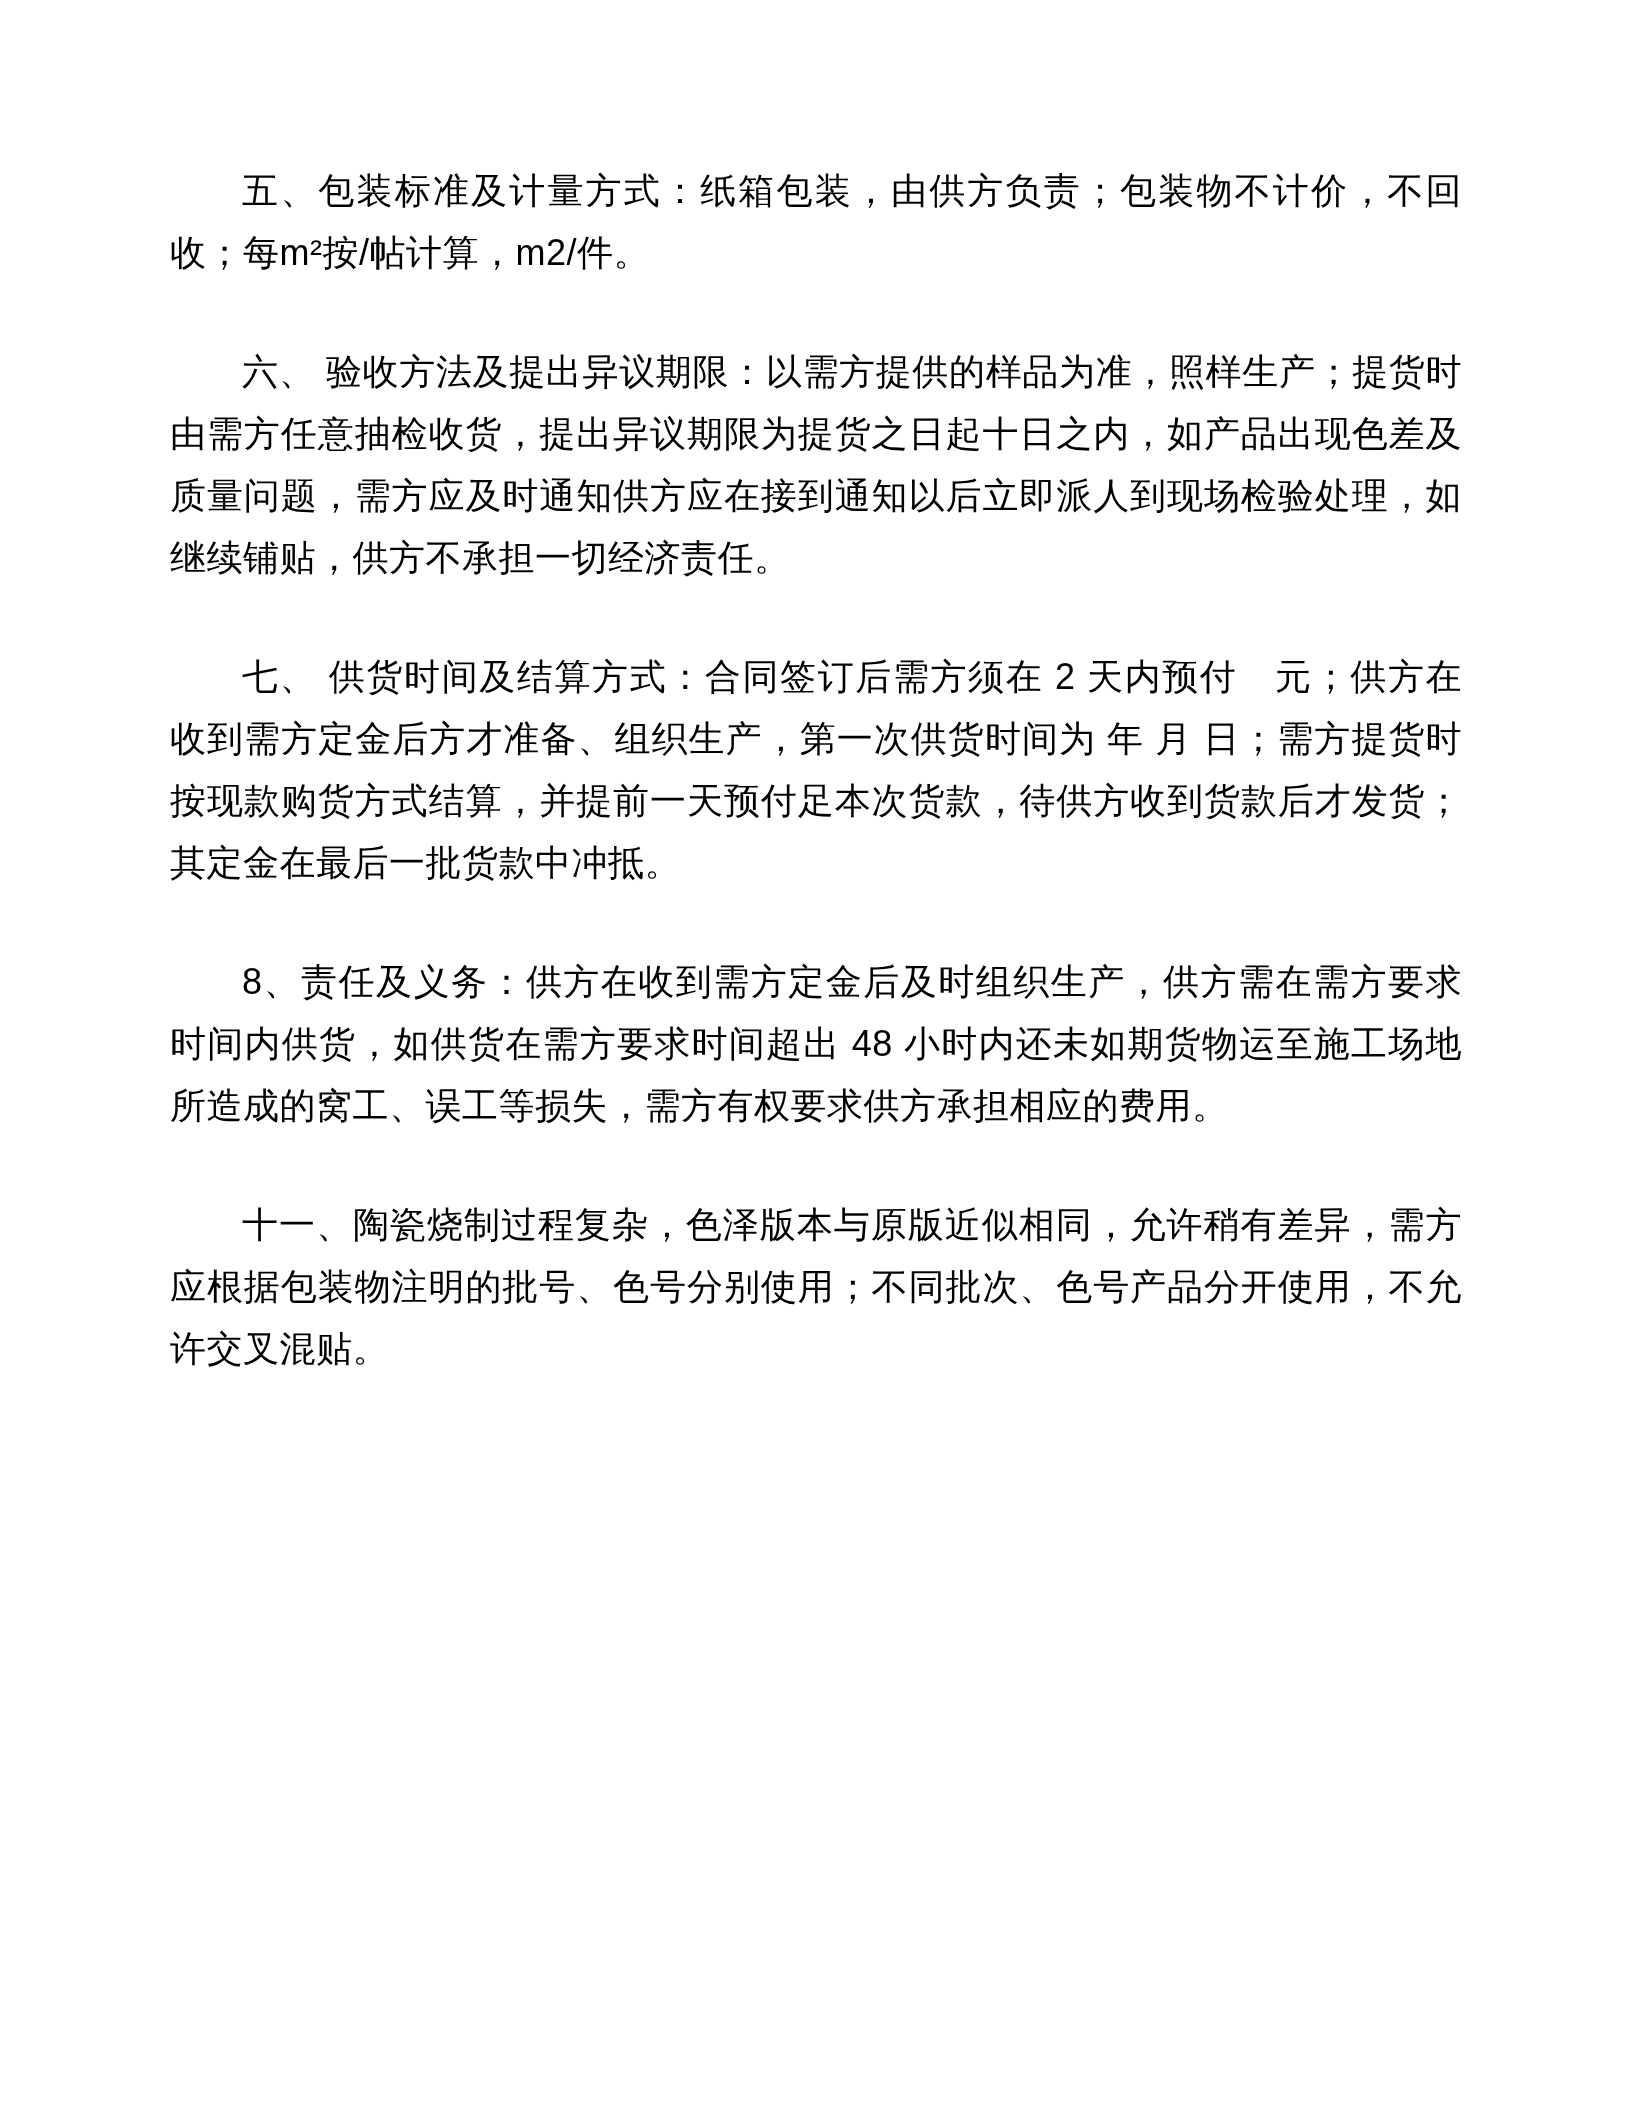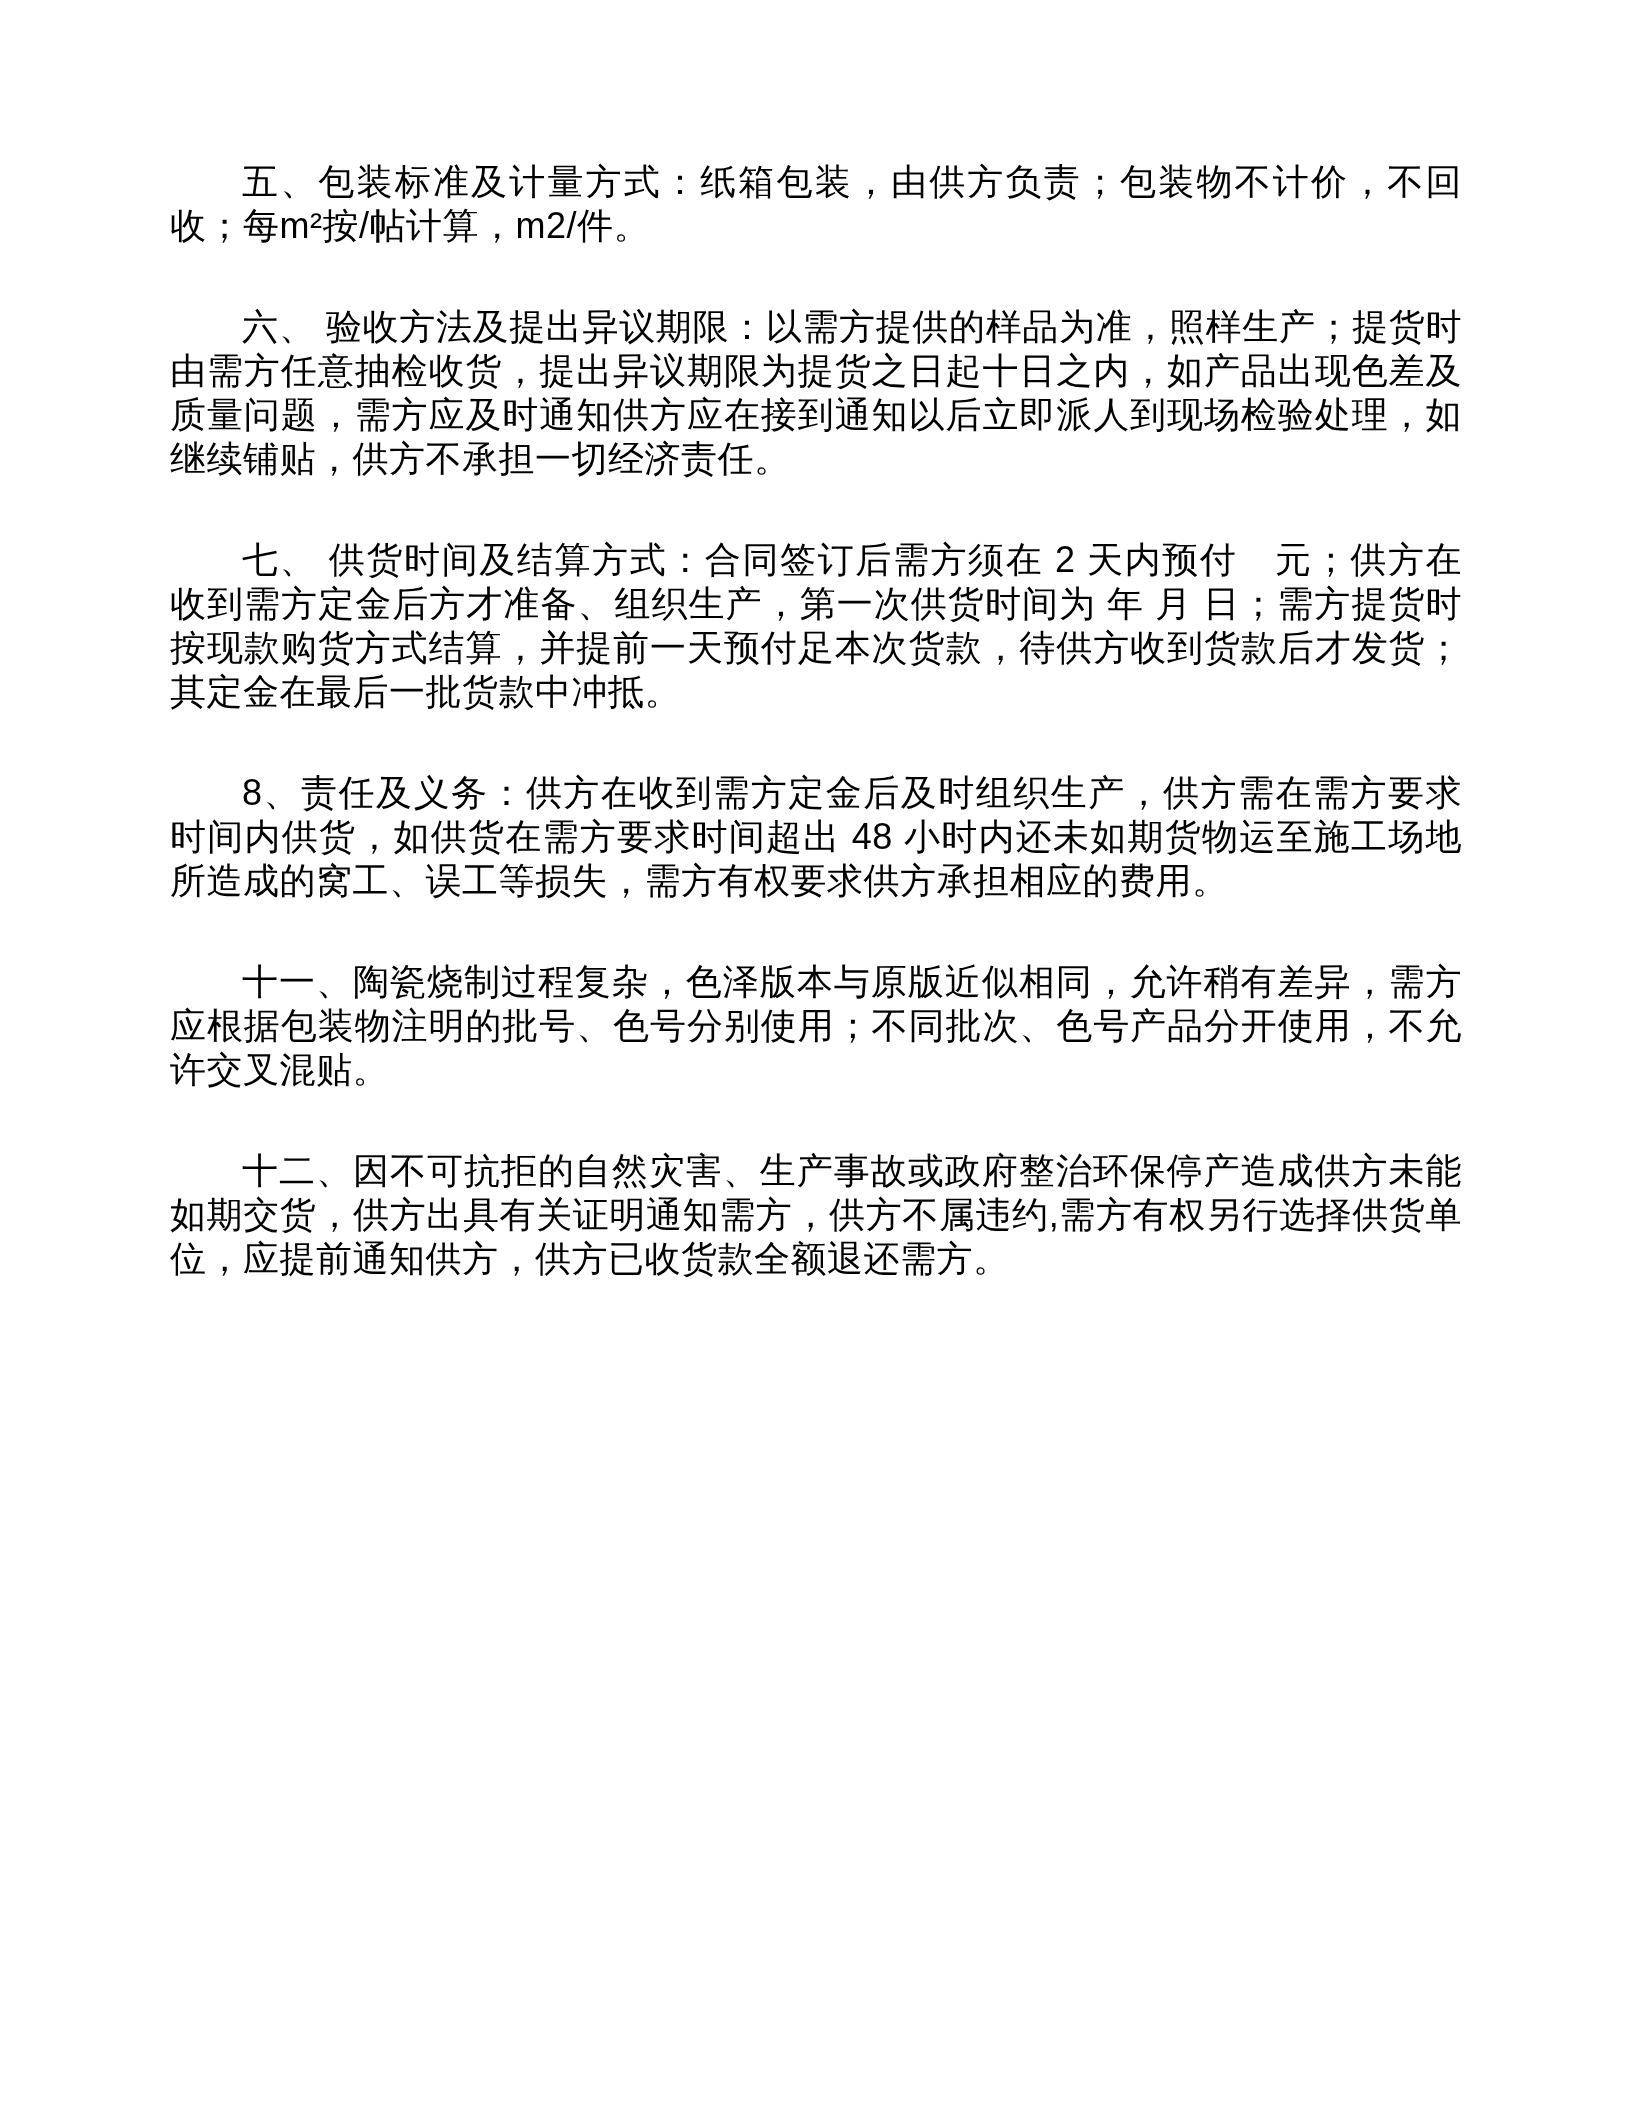--- a/index.html
+++ b/index.html
@@ -14,33 +14,32 @@
     box-sizing: border-box;
     margin: 0 auto;
     background: #ffffff;
     color: #000000;
     padding: 160px 170px 0 170px;
     overflow: hidden;
     font-family: "Liberation Sans", "DejaVu Sans", sans-serif;
   }
   .clause {
     font-size: 36px;
-    line-height: 44px;
+    line-height: 62px;
     margin: 0 0 57px 0;
     text-indent: 2em;
     text-align: justify;
     text-justify: inter-ideograph;
     letter-spacing: 0.5px;
     color: #000000;
     font-weight: 400;
   }
 </style>
 </head>
 <body>
 
 <main class="page">
   <p class="clause">五、包装标准及计量方式：纸箱包装，由供方负责；包装物不计价，不回收；每m²按/帖计算，m2/件。</p>
   <p class="clause">六、 验收方法及提出异议期限：以需方提供的样品为准，照样生产；提货时由需方任意抽检收货，提出异议期限为提货之日起十日之内，如产品出现色差及质量问题，需方应及时通知供方应在接到通知以后立即派人到现场检验处理，如继续铺贴，供方不承担一切经济责任。</p>
   <p class="clause">七、 供货时间及结算方式：合同签订后需方须在 2 天内预付　元；供方在收到需方定金后方才准备、组织生产，第一次供货时间为 年 月 日；需方提货时按现款购货方式结算，并提前一天预付足本次货款，待供方收到货款后才发货；其定金在最后一批货款中冲抵。</p>
   <p class="clause">8、责任及义务：供方在收到需方定金后及时组织生产，供方需在需方要求时间内供货，如供货在需方要求时间超出 48 小时内还未如期货物运至施工场地所造成的窝工、误工等损失，需方有权要求供方承担相应的费用。</p>
   <p class="clause">十一、陶瓷烧制过程复杂，色泽版本与原版近似相同，允许稍有差异，需方应根据包装物注明的批号、色号分别使用；不同批次、色号产品分开使用，不允许交叉混贴。</p>
-  <p class="clause">十二、因不可抗拒的自然灾害、生产事故或政府整治环保停产造成供方未能如期交货，供方出具有关证明通知需方，供方不属违约,需方有权另行选择供货单位，应提前通知供方，供方已收货款全额退还需方。</p>
 </main>
 
 </body></html>

